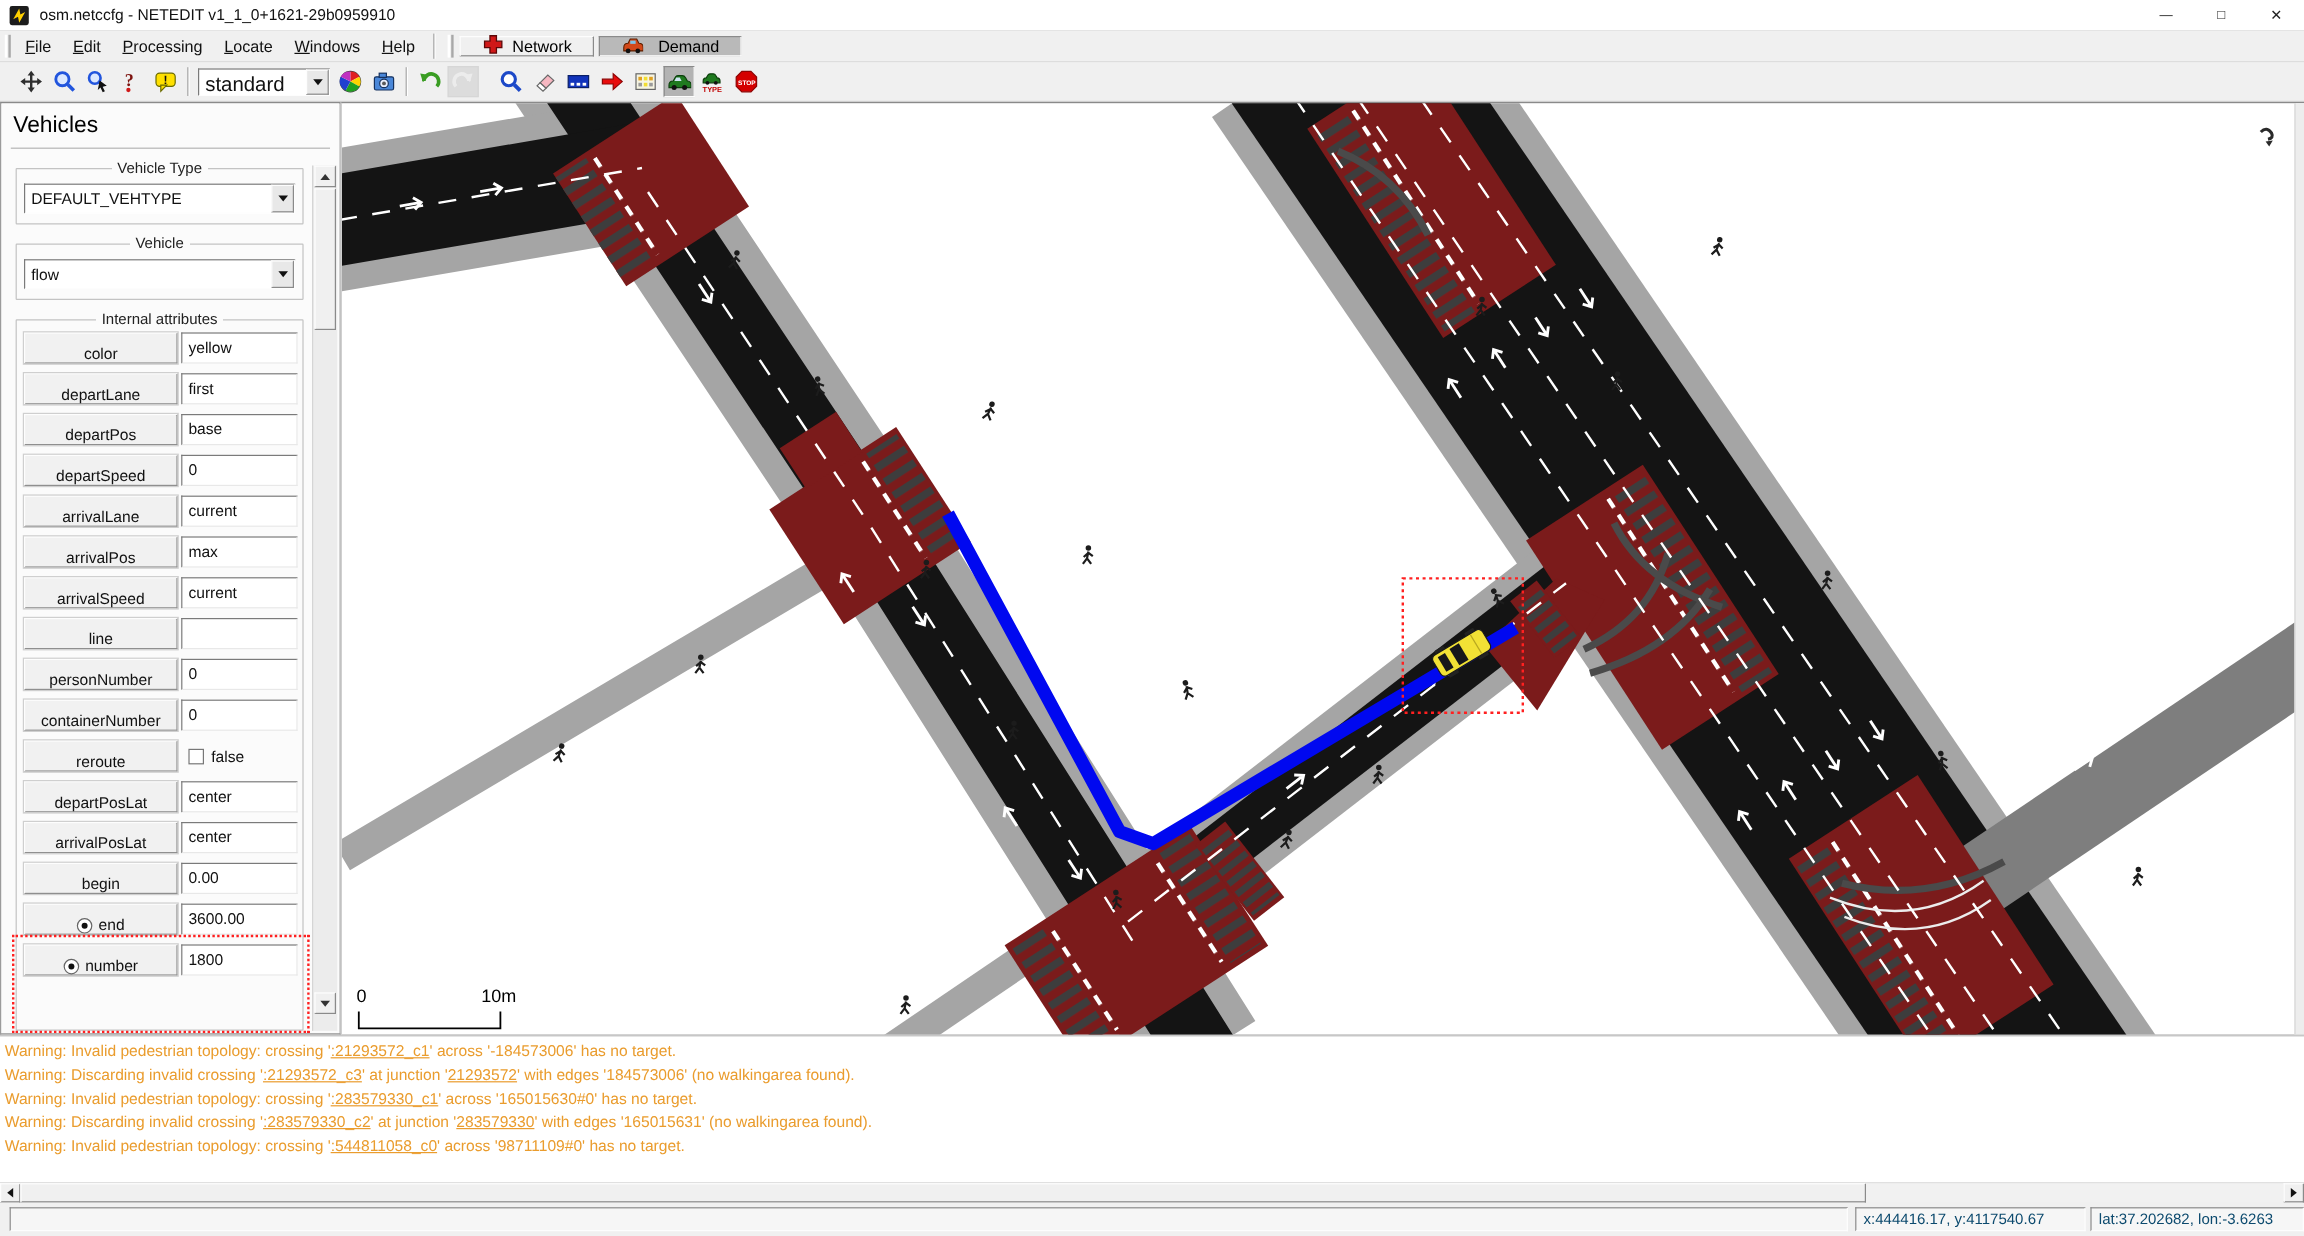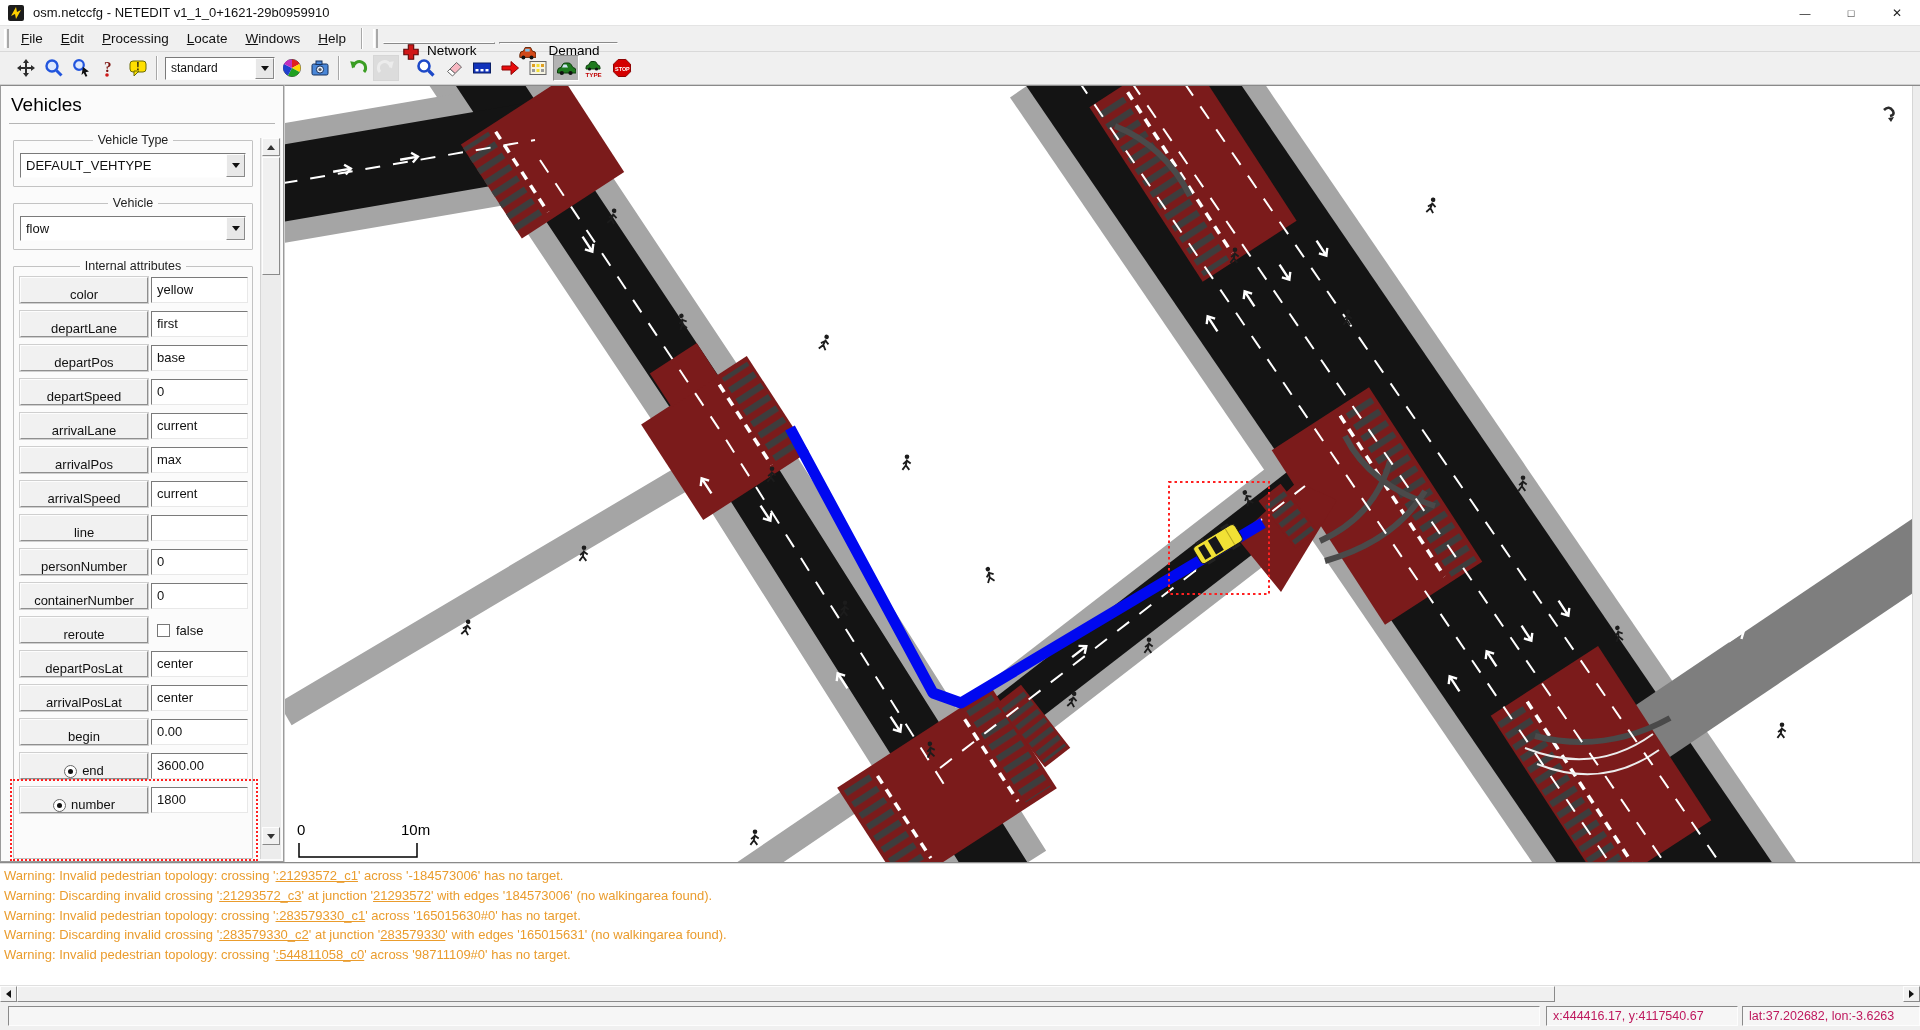--- a/index.html
+++ b/index.html
@@ -12,32 +12,32 @@
   .win-btns { margin-left:auto; display:flex; height:26px; }
   .win-btn { width:46px; height:26px; display:flex; align-items:center; justify-content:center; font-size:11px; color:#222; }
   .win-btn:last-child { font-size:12px; }
 
   
   .menubar { height:26px; background:#f0f0f0; display:flex; align-items:stretch; border-bottom:1px solid #d9d9d9; }
   .grip { width:5px; margin:3px 3px 3px 4px; border-left:2px solid #fff; border-right:2px solid #a8a8a8; }
   .menu-item { padding:0 9px; display:flex; align-items:center; font-size:13.5px; color:#111; }
   .menu-item u { text-decoration:underline; }
   .supermode-sep { width:2px; margin:2px 6px; border-left:1px solid #a8a8a8; border-right:1px solid #fff; }
-  .supermode-btn { display:flex; align-items:flex-start; gap:7px; padding:0 18px; margin:16px 2px; font-size:13.5px;
+  .supermode-btn { display:flex; align-items:flex-end; gap:7px; padding:0 18px; margin:4px 2px; font-size:13.5px;
      border:1px solid; border-color:#fdfdfd #8a8a8a #8a8a8a #fdfdfd; background:#f0f0f0; }
   .supermode-btn.pressed { border-color:#8a8a8a #fdfdfd #fdfdfd #8a8a8a; background:#b9b9b9;gap:12px; }
 
   
   .toolbar { height:33px; background:#f0f0f0; display:flex; align-items:center; border-bottom:1px solid #cfcfcf; }
   .tb-btn { width:26px; height:26px; margin:0 1px; display:flex; align-items:center; justify-content:center; background:transparent; border:1px solid transparent; }
   .tb-btn.pressed { border:1px solid; border-color:#8a8a8a #fdfdfd #fdfdfd #8a8a8a; background:#b3b3b3; }
   .tb-btn.disabled { opacity:.5; background:#c9c9c9; border:1px solid #bdbdbd; }
   .tb-sep { width:2px; height:24px; margin:0 4px; border-left:1px solid #a8a8a8; border-right:1px solid #fff; }
   .combo { display:flex; width:110px; height:23px; border:1px solid; border-color:#7a7a7a #fdfdfd #fdfdfd #7a7a7a; background:#fff; margin:0 3px; }
-  .combo-text { flex:1; font-size:12px; padding:3px 0 0 5px; color:#111; white-space:nowrap; overflow:hidden; }
+  .combo-text { flex:1; font-size:17px; padding:3px 0 0 5px; color:#111; white-space:nowrap; overflow:hidden; }
   .combo-btn { width:19px; background:#e8e8e8; border:1px solid; border-color:#fdfdfd #8a8a8a #8a8a8a #fdfdfd; display:flex; align-items:center; justify-content:center; }
   .tri-down { width:0; height:0; border-left:4px solid transparent; border-right:4px solid transparent; border-top:5px solid #111; }
 
   
   .main { height:777px; display:flex; }
   .panel { width:284px; background:#fbfbfb; border:1px solid #9b9b9b; border-top-color:#8a8a8a; position:relative; overflow:hidden; }
   .panel-title { font-size:19px; font-weight:normal; color:#000; padding:8px 0 0 10px; }
   .panel-rule { border-top:1px solid #b5b5b5; margin:7px 8px 0 8px; }
   fieldset { margin:9px 30px 0 12px; border:1px solid #c3c3c3; border-radius:1px; padding:4px 4px 7px 4px; }
   legend { margin:0 auto; padding:0 5px; font-size:12.5px; color:#222; }
@@ -85,21 +85,21 @@
   .warn-link { text-decoration:underline; }
 
   
   .hscroll { height:17px; background:#f1f1f1; position:relative; border-top:1px solid #e0e0e0; }
   .hs-btn { position:absolute; top:0; width:17px; height:16px; background:#f0f0f0; border:1px solid; border-color:#fdfdfd #8a8a8a #8a8a8a #fdfdfd; display:flex; align-items:center; justify-content:center; }
   .hs-left { left:0; } .hs-right { right:0; }
   .hs-thumb { position:absolute; left:17px; top:0; width:1538px; height:16px; background:#f0f0f0; border:1px solid; border-color:#fdfdfd #8a8a8a #8a8a8a #fdfdfd; }
   .tri-left { width:0; height:0; border-top:4px solid transparent; border-bottom:4px solid transparent; border-right:5px solid #111; }
   .tri-right { width:0; height:0; border-top:4px solid transparent; border-bottom:4px solid transparent; border-left:5px solid #111; }
   .statusbar { height:28px; background:#f0f0f0; display:flex; align-items:center; }
-  .status-field { height:20px; background:#f6f6f6; border:1px solid; border-color:#8a8a8a #fdfdfd #fdfdfd #8a8a8a; font-size:12.5px; color:#be185d;
+  .status-field { height:20px; background:#f6f6f6; border:1px solid; border-color:#8a8a8a #fdfdfd #fdfdfd #8a8a8a; font-size:12.5px; color:#0c4a6e;
      padding:2px 4px 0 6px; white-space:nowrap; overflow:hidden; }
   .sf-main { flex:1; margin-left:8px; margin-right:6px; }
   .sf-xy { width:192px; margin-right:4px; }
   .sf-geo { width:178px; margin-right:0; }
 </style>
 </head>
 <body>
 
 <div class="titlebar">
   <svg class="app-icon" viewBox="0 0 18 18">

